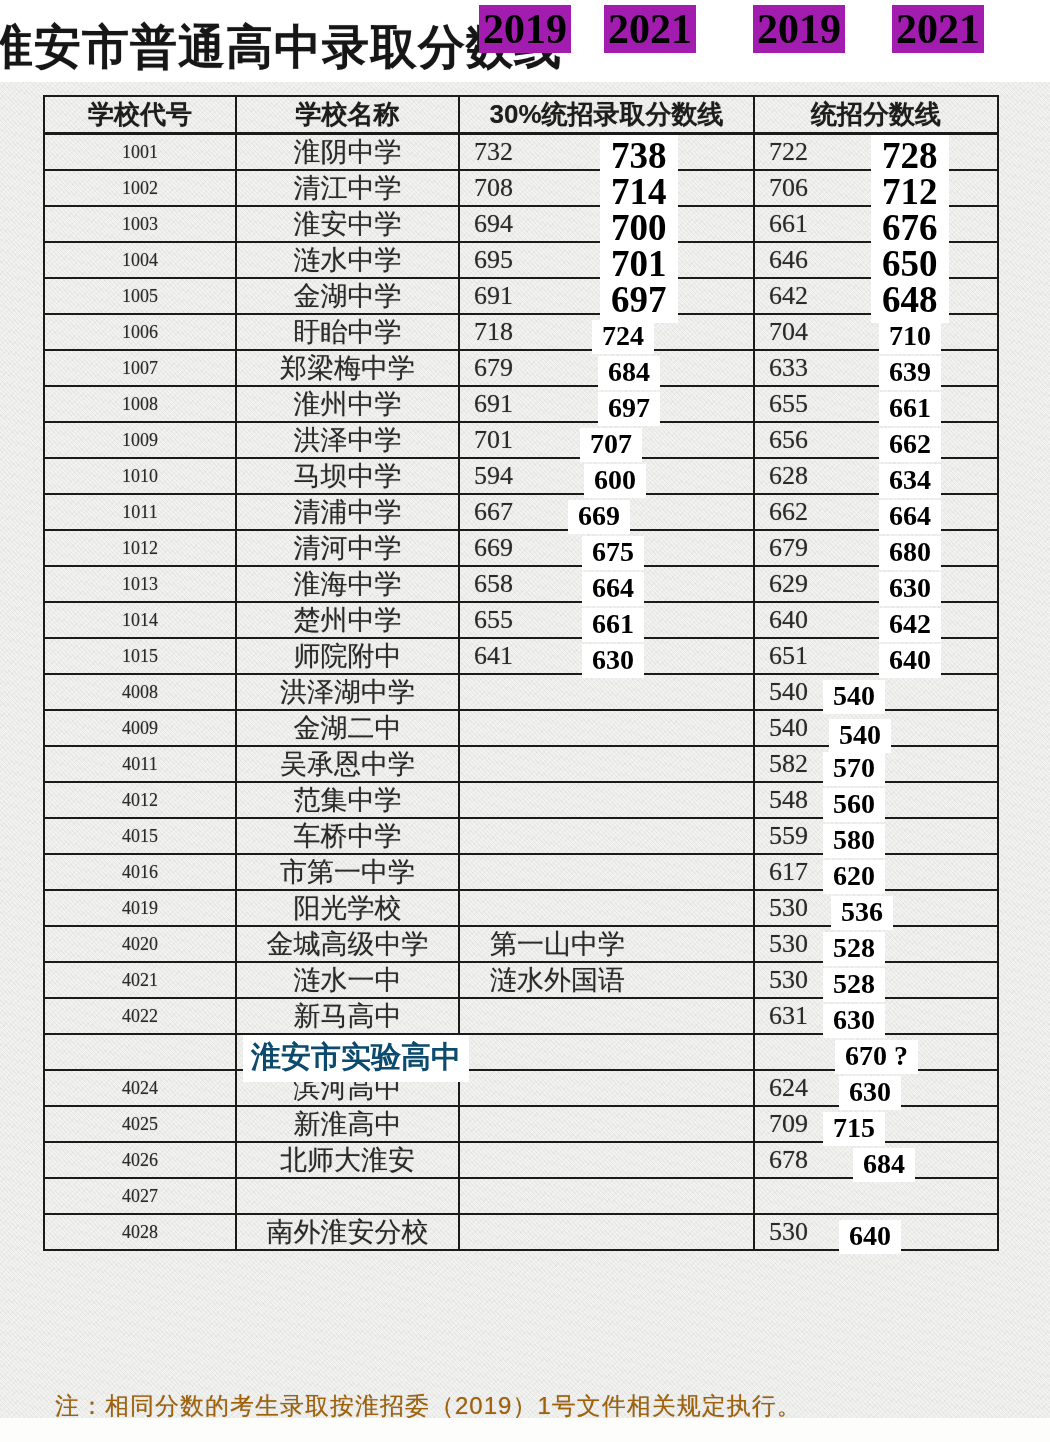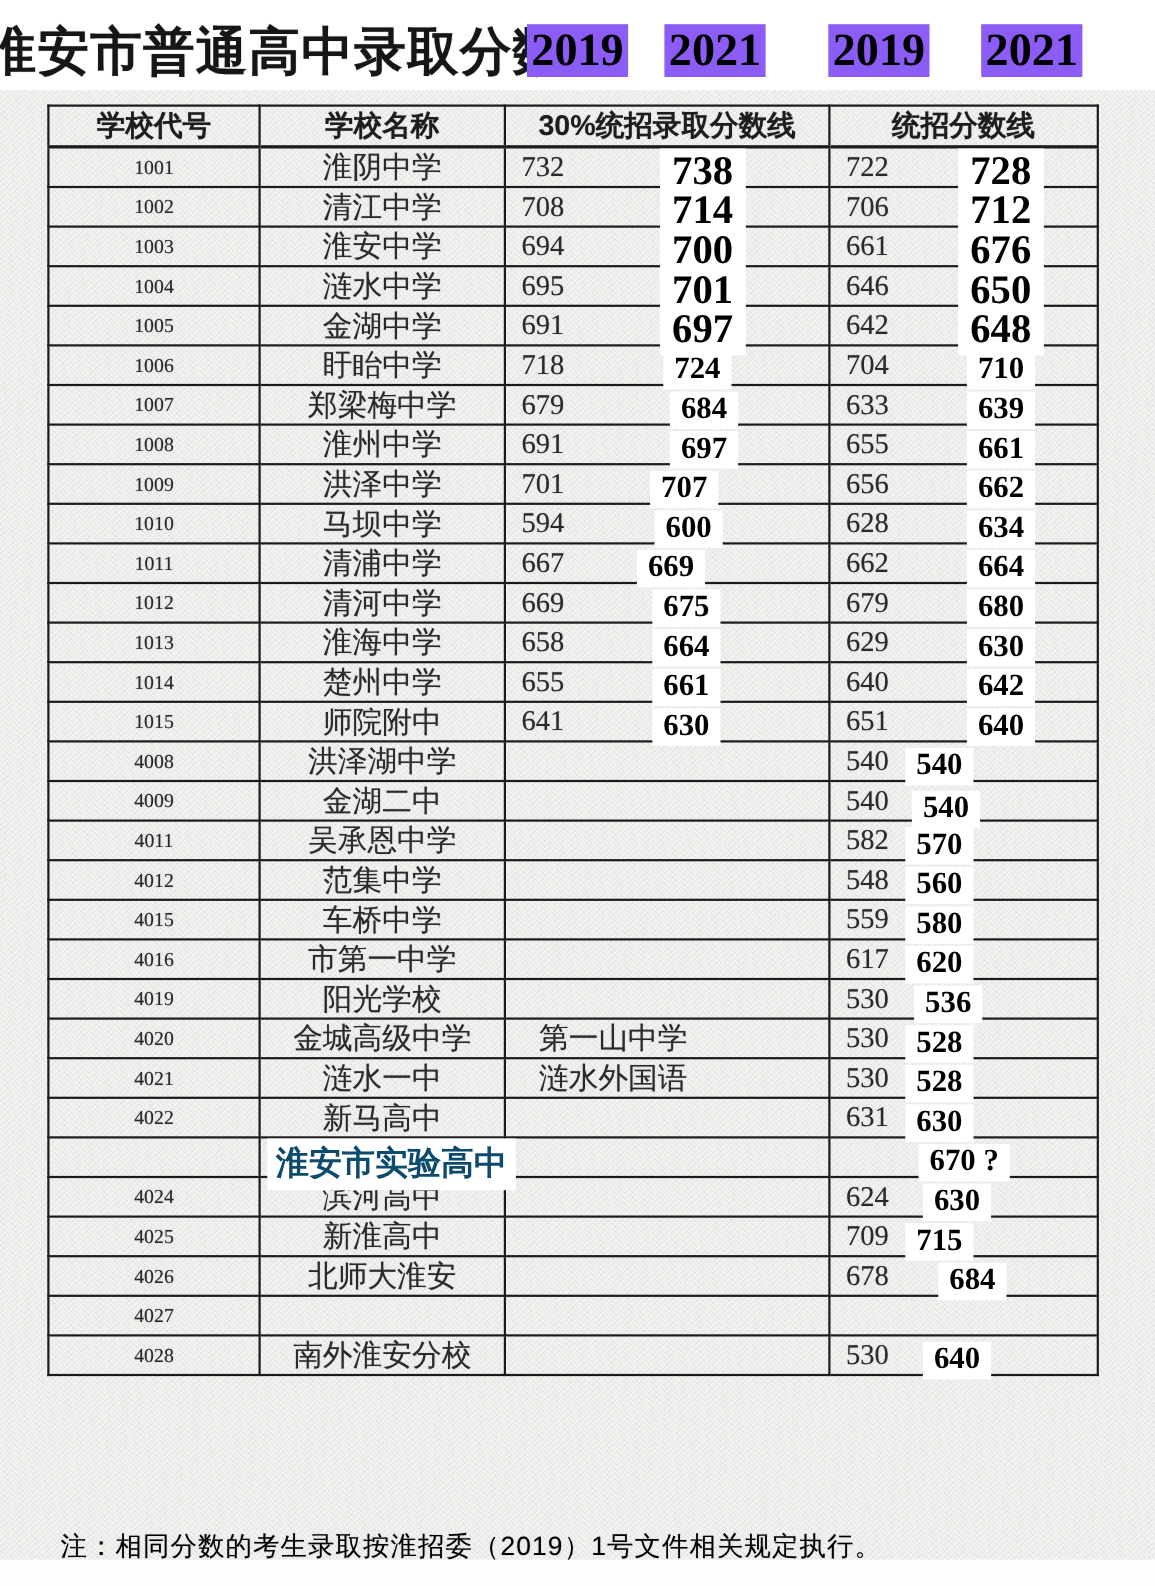--- a/index.html
+++ b/index.html
@@ -19,23 +19,23 @@
   }
   .below-strip{position:absolute;left:0;top:1418px;width:1050px;height:24px;background:#fdfdfc;}
 
   .title{
     position:absolute;left:-14px;top:16px;
     font-size:47px;font-weight:bold;color:#161616;
     letter-spacing:1px;white-space:nowrap;
     text-shadow:0 0 1px rgba(30,30,30,.45);
   }
   .yr{
-    position:absolute;top:22px;
+    position:absolute;top:5px;
     font-family:"Liberation Serif",serif;font-weight:bold;
-    font-size:42px;color:#000;background:#8b5cf6;padding:0 4px;
+    font-size:42px;color:#000;background:#a21caf;padding:0 4px;
   }
   .y0{left:479px}.y1{left:604px}.y2{left:753px}.y3{left:892px}
 
   table.score-table{
     position:absolute;left:43px;top:95px;width:954px;
     border-collapse:collapse;table-layout:fixed;
   }
   col.c1{width:192px}col.c2{width:223px}col.c3{width:295px}col.c4{width:244px}
   th,td{border:2.5px solid #1b1b1b;padding:0;position:relative;overflow:visible;}
   thead th{
@@ -64,21 +64,21 @@
     position:absolute;left:30px;top:2px;font-size:27px;line-height:30px;white-space:nowrap;
   }
 
   
   .bold{
     position:absolute;z-index:2;
     font-family:"Liberation Serif",serif;font-weight:bold;color:#000;
     background:#fff;line-height:1;white-space:nowrap;
     font-size:28px;top:5px;padding:2px 10px 4px;
   }
-  .b1{left:149px}
+  .b1{left:138px}
   .k1 .b2{left:124px}
   .k4 .b2{left:68px}
   tr.xl .bold{font-size:37px;top:0;padding:2px 11px 5px;}
   tr.xl .b1{left:140px}
   tr.xl .b2{left:116px}
 
   
   tbody tr:nth-child(9)  .b1{margin-left:-18px}
   tbody tr:nth-child(10) .b1{margin-left:-14px}
   tbody tr:nth-child(11) .b1{margin-left:-30px}
@@ -98,21 +98,21 @@
 
   
   .annot-name{
     position:absolute;z-index:2;left:6px;top:0;
     font-size:30px;font-weight:bold;color:#0c4a6e;background:#fff;
     padding:2px 8px 4px;white-space:nowrap;
   }
 
   .note{
     position:absolute;left:55px;top:1390px;
-    font-size:24px;color:#000000;letter-spacing:1px;
+    font-size:24px;color:#a16207;letter-spacing:1px;
     text-shadow:0 0 1px rgba(40,40,40,.4);white-space:nowrap;
   }
 </style>
 </head>
 <body>
 
 <div class="page">
   <div class="scan-bg"></div>
   <div class="below-strip"></div>
 

